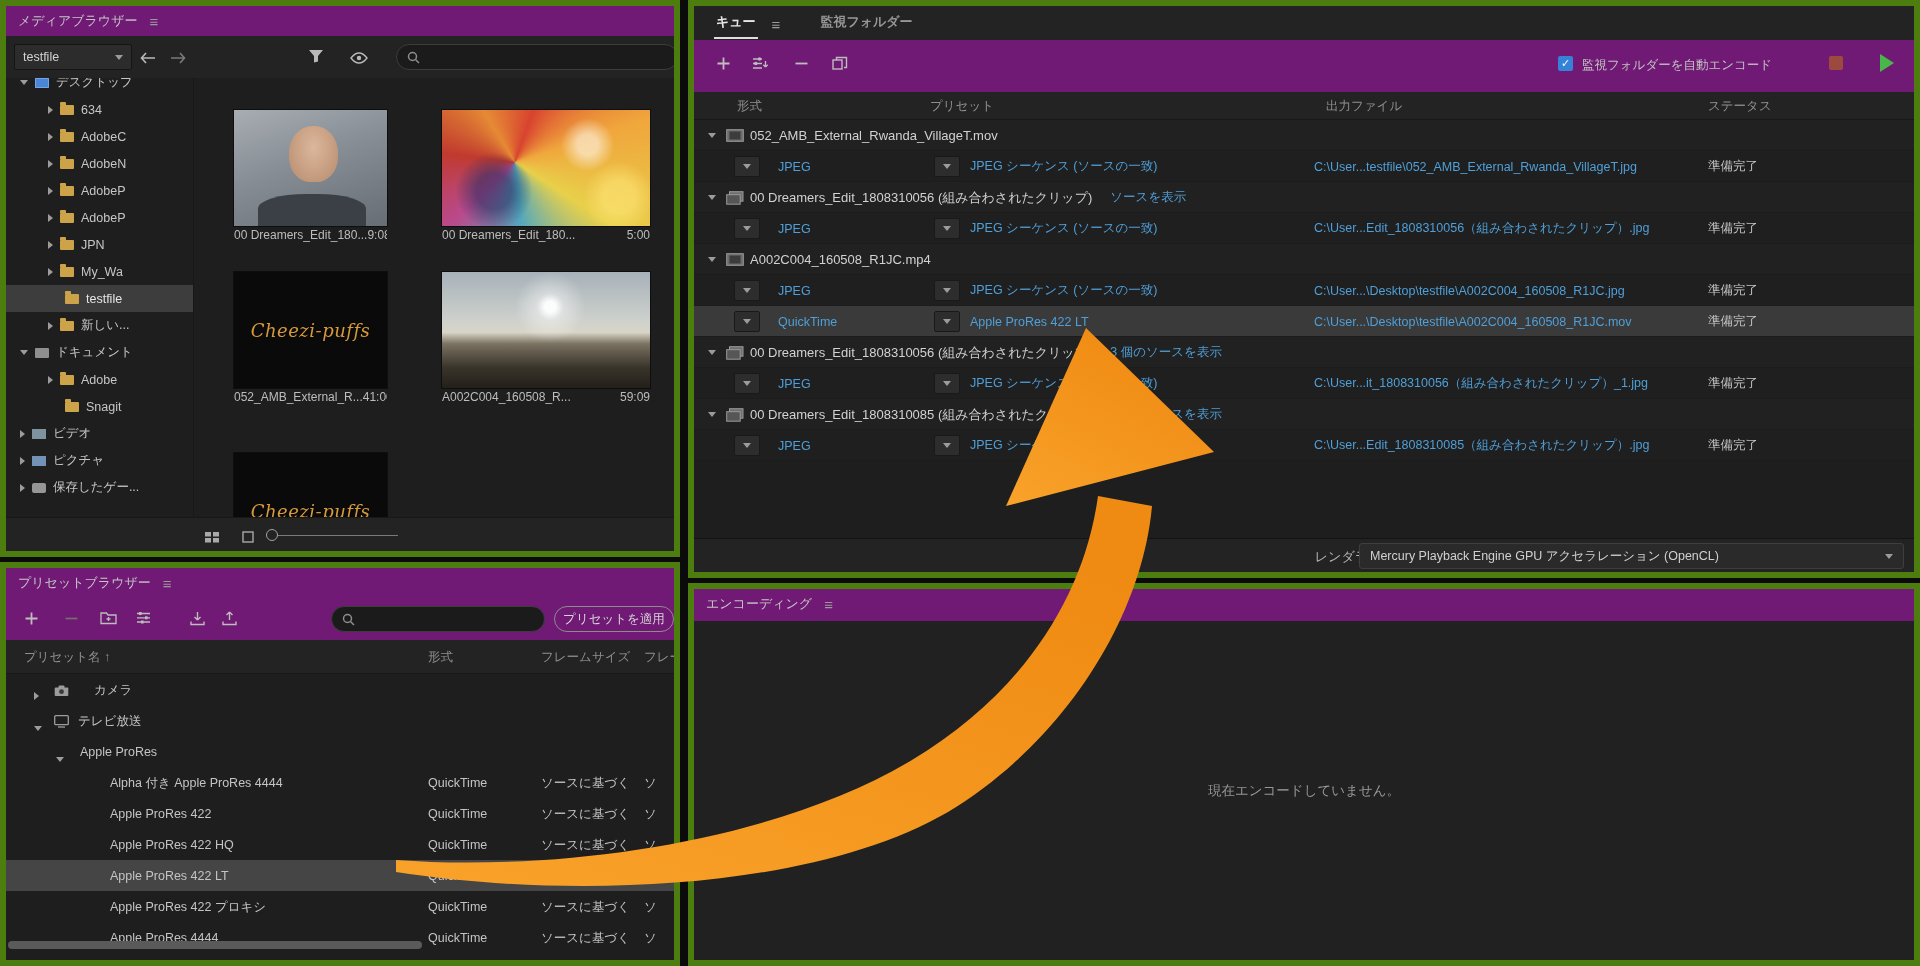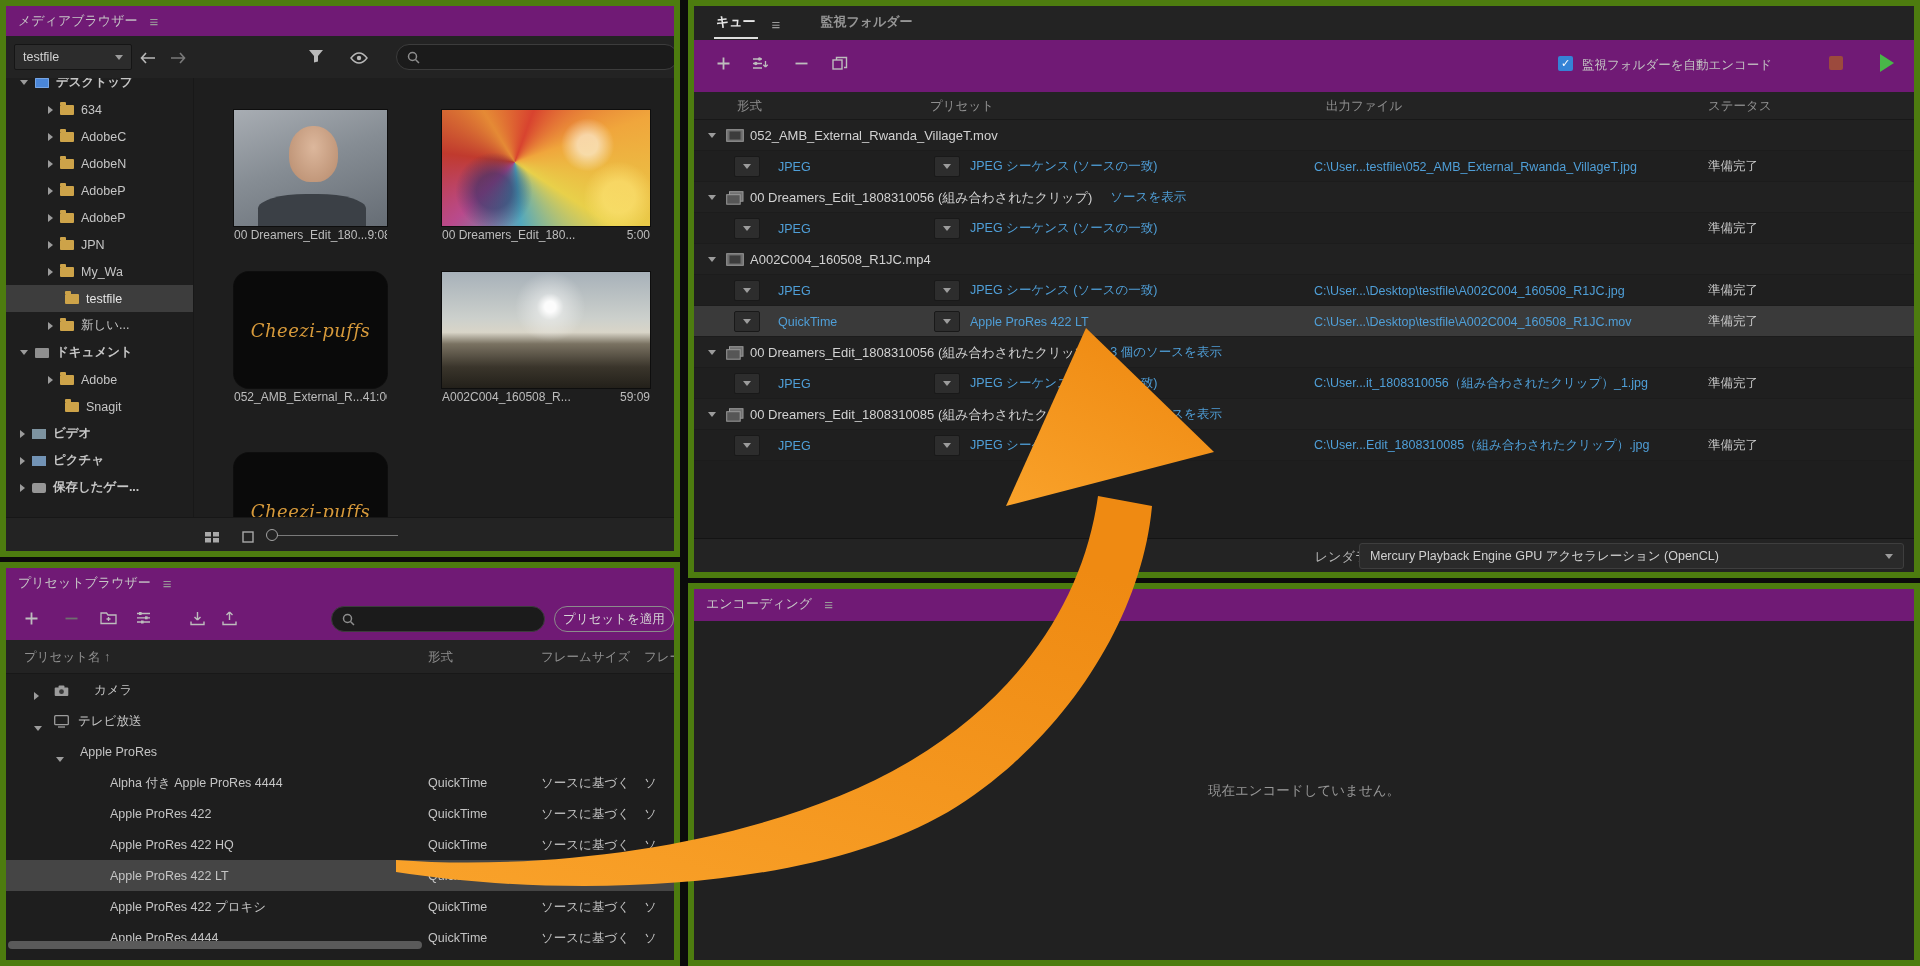--- a/index.html
+++ b/index.html
@@ -24,40 +24,40 @@
   .nav-arrow { position:absolute; top:14px; }
   .nav-back { left:134px; } .nav-fwd { left:164px; }
   .mb-filter { position:absolute; left:302px; top:13px; }
   .mb-eye { position:absolute; left:344px; top:14px; }
   .searchbox { position:absolute; height:26px; background:#1b1b1b; border:1px solid #3c3c3c; border-radius:13px; display:flex; align-items:center; padding:0 10px; gap:8px; }
   .mb-search { left:390px; top:8px; width:282px; }
   .mb-body { position:absolute; left:0; top:72px; right:0; bottom:34px; background:#1e1e1e; }
   .mb-tree { position:absolute; left:0; top:0; width:188px; bottom:0; overflow:hidden; border-right:1px solid #181818; }
   .mb-tree-list { transform:translateY(-9px); }
   .t-row { height:27px; display:flex; align-items:center; gap:7px; font-size:12.5px; color:#c6c6c6; white-space:nowrap; }
-  .t-row.lvl0 { padding-left:14px;font-weight:bold; }
+  .t-row.lvl0 { padding-left:14px; }
   .t-row.lvl1 { padding-left:42px; }
   .t-row.sel { background:#3d3d3d; color:#e4e4e4; }
   .ic { width:14px; height:10px; position:relative; flex:none; }
   .ic-folder { background:#cda349; border-radius:1px; }
   .ic-folder::before { content:""; position:absolute; top:-3px; left:0; width:6px; height:3px; background:#cda349; border-radius:1px 1px 0 0; }
   .ic-desktop { background:#4a86d8; border-radius:1px; box-shadow:inset 0 0 0 1px #76a5e4; }
   .ic-drive { background:#8f8f8f; border-radius:1px; }
   .ic-video { background:#7d93a0; }
   .ic-picture { background:#7293b5; }
   .ic-game { background:#969696; border-radius:2px; }
   .mb-thumbs { position:absolute; left:189px; right:0; top:0; bottom:0; overflow:hidden; background:#1e1e1e; }
   .thumb { position:absolute; height:116px; box-shadow:0 0 0 1px #0e0e0e; overflow:hidden; }
   .thumb-label { position:absolute; height:18px; display:flex; justify-content:space-between; font-size:12px; color:#bdbdbd; white-space:nowrap; overflow:hidden; }
   .th-face { background:linear-gradient(160deg,#a8adb3 0%,#868d94 45%,#666d75 100%); }
   .th-face::before { content:""; position:absolute; left:36%; top:14%; width:32%; height:48%; background:radial-gradient(ellipse at 50% 38%,#dcb79c,#b78b6d); border-radius:48% 48% 44% 44%; }
   .th-face::after { content:""; position:absolute; left:16%; bottom:0; width:70%; height:28%; background:#3b4046; border-radius:45% 45% 0 0; }
   .th-collage { background:conic-gradient(from 20deg at 35% 45%, #d8432f, #f0a63c, #e8d04a, #53a8bd, #b94a8c, #c03a2e, #e58a35, #d8432f); }
   .th-collage::before { content:""; position:absolute; inset:0; background:radial-gradient(circle at 70% 30%, rgba(255,255,255,.55) 0 6%, transparent 16%), radial-gradient(circle at 25% 70%, rgba(20,40,90,.5) 0 10%, transparent 22%), radial-gradient(circle at 85% 75%, rgba(255,230,120,.6) 0 8%, transparent 18%); }
-  .th-cheezi { background:#0a0a0a; display:flex; align-items:center; justify-content:center;border-radius:15px; }
+  .th-cheezi { background:#0a0a0a; display:flex; align-items:center; justify-content:center; }
   .cheezi-text { font-family:"DejaVu Serif","Liberation Serif",serif; font-style:italic; color:#d79a3b; font-size:18px; letter-spacing:0.5px; }
   .th-pano { background:radial-gradient(circle at 52% 30%, rgba(255,255,255,.95) 0 4%, rgba(255,255,255,.4) 10%, transparent 26%), linear-gradient(#a7b1b9 0%, #ccd0cc 40%, #d9d5c8 52%, #7a7262 62%, #3a352b 82%, #23201a 100%); }
   .mb-strip { position:absolute; left:0; bottom:0; right:0; height:34px; background:#232323; border-top:1px solid #171717; }
   .vi1 { position:absolute; left:198px; top:11px; }
   .vi2 { position:absolute; left:236px; top:11px; }
   .zoom-knob { position:absolute; left:260px; top:11px; width:12px; height:12px; border:1.5px solid #a2a2a2; border-radius:50%; background:#232323; z-index:2; }
   .zoom-track { position:absolute; left:268px; top:16.5px; width:124px; height:1.5px; background:#7a7a7a; }
 
   
   .preset-browser { left:0; top:562px; width:680px; height:404px; }
@@ -466,20 +466,21 @@
       </div>
       <div class="q-row encode">
         <span class="dd dd-fmt">
             <span class="chev d"></span>
           </span>
         <span class="cell q-fmt link">JPEG</span>
         <span class="dd dd-pre">
             <span class="chev d"></span>
           </span>
         <span class="cell q-preset link">JPEG シーケンス (ソースの一致)</span>
+        <span class="cell q-out link">C:\User...Edit_1808310056（組み合わされたクリップ）.jpg</span>
         <span class="cell q-status">準備完了</span>
       </div>
       <div class="q-row group">
         <span class="cell q-chevc">
             <span class="chev d"></span>
           </span>
         <span class="cell q-iconc">
             <svg width="18" height="13" viewBox="0 0 18 13">
               <rect x="0.7" y="0.7" width="16.6" height="11.6" fill="#6c6c6c" stroke="#9a9a9a"></rect>
               <rect x="3.5" y="2.5" width="11" height="8" fill="#3c3c3c"></rect>

